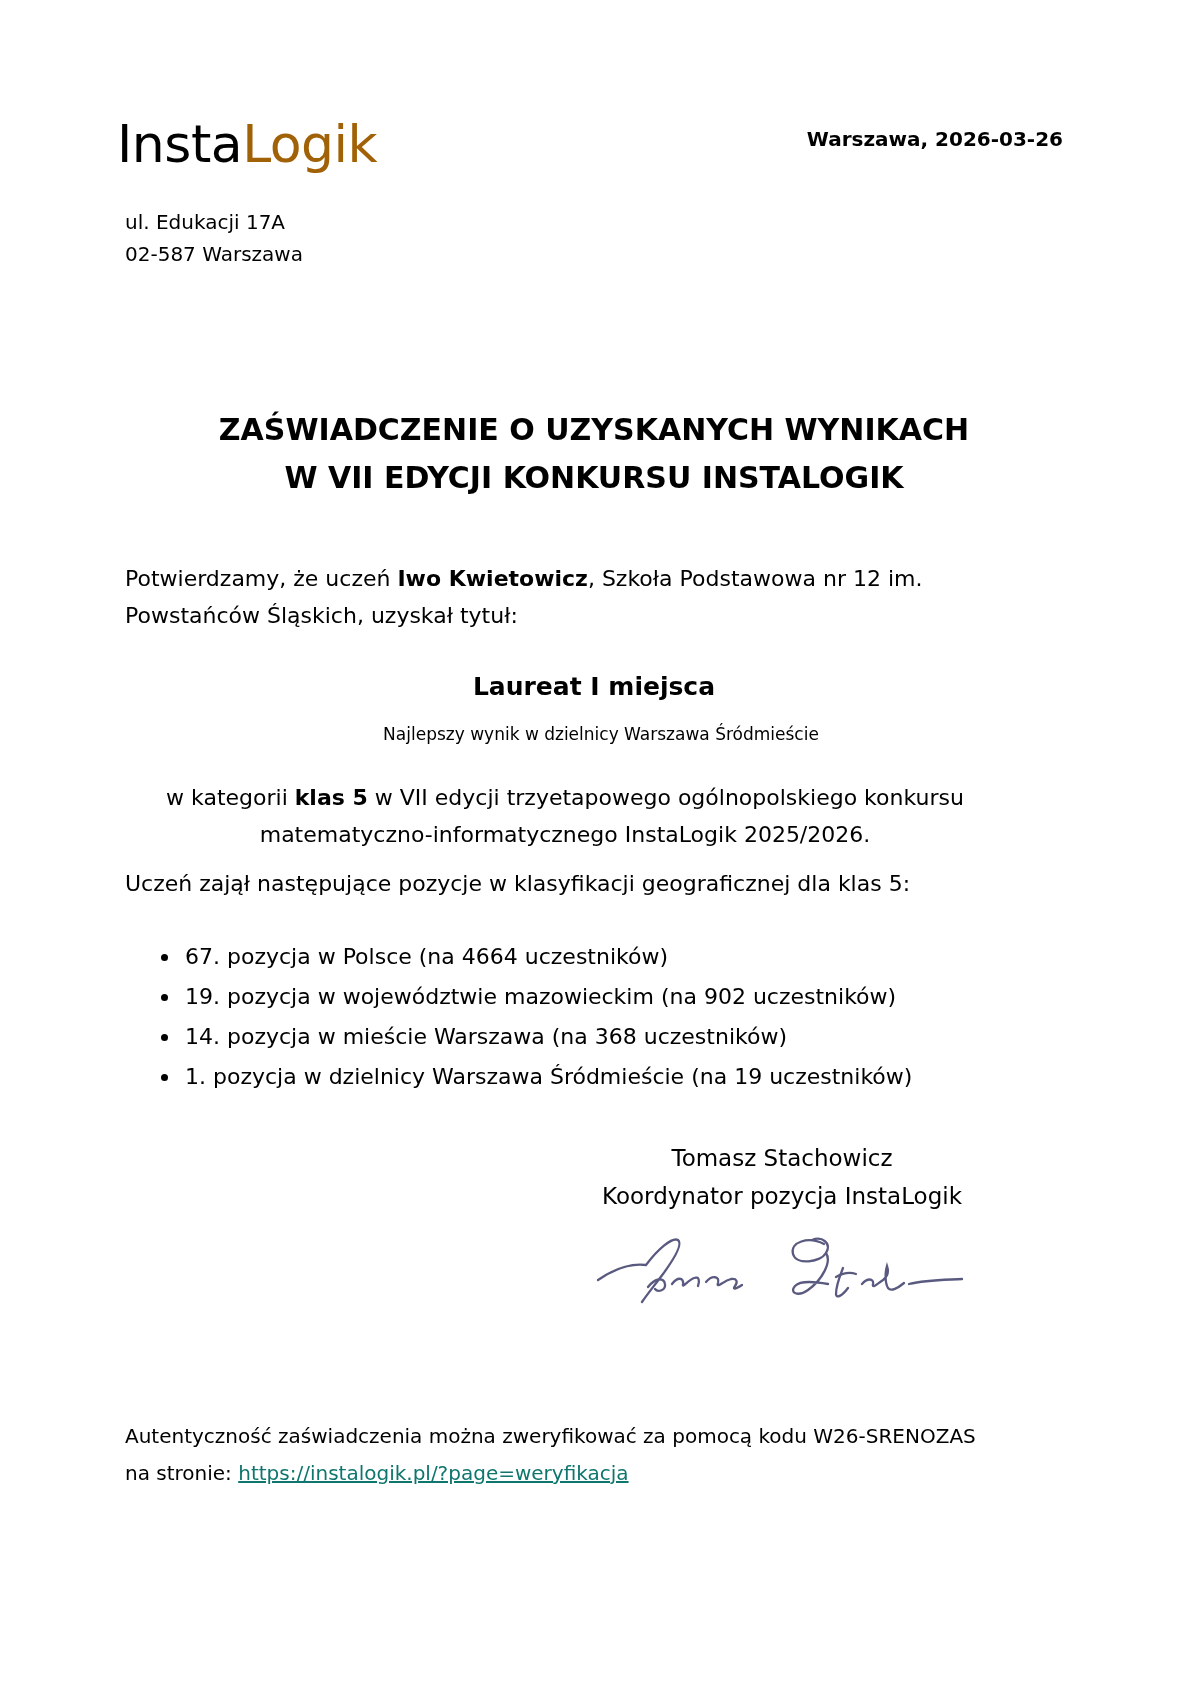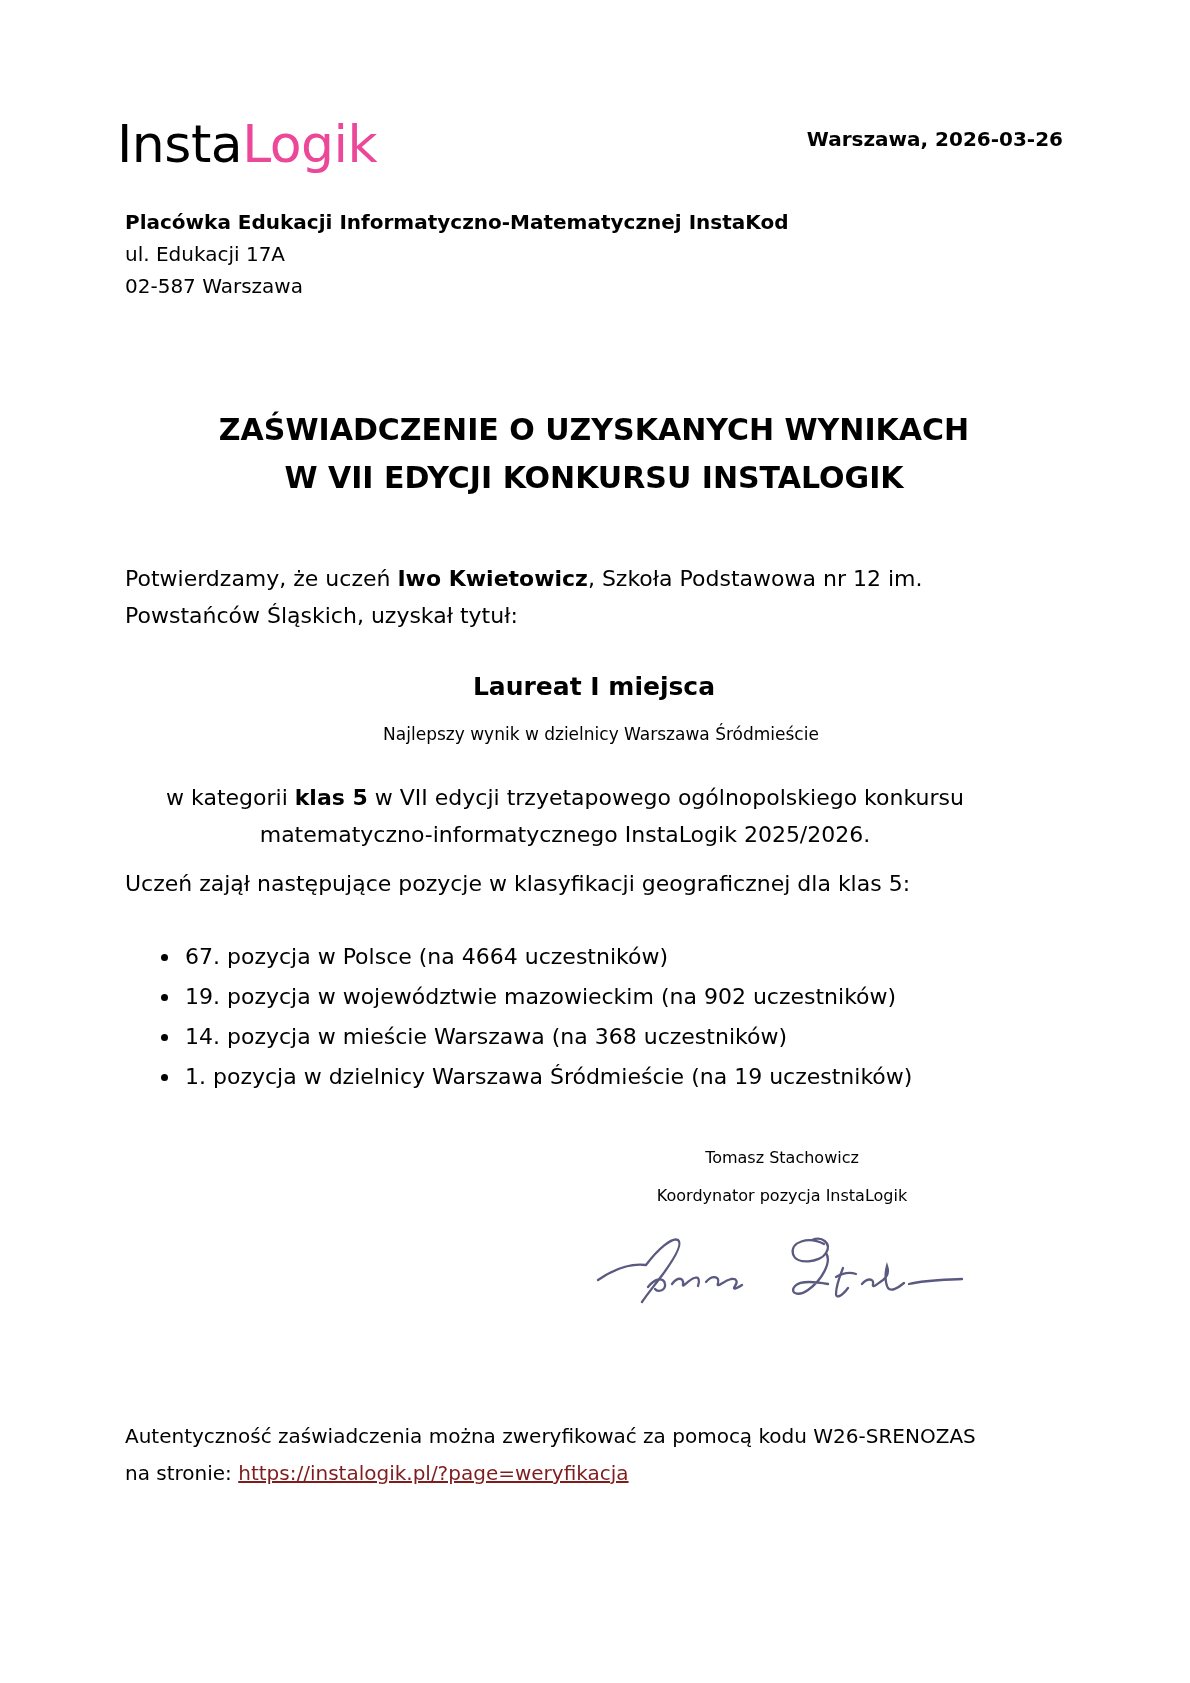--- a/index.html
+++ b/index.html
@@ -13,21 +13,21 @@
     overflow: hidden;
   }
   .logo {
     position: absolute;
     left: 117px;
     top: 114px;
     font-size: 52px;
     letter-spacing: -0.5px;
     white-space: nowrap;
   }
-  .logo .logo-part2 { color: #ec4899; }
+  .logo .logo-part2 { color: #a16207; }
   .date-line {
     position: absolute;
     left: 125px;
     top: 127px;
     width: 938px;
     text-align: right;
     font-weight: bold;
     font-size: 20px;
   }
   .org-block {
@@ -101,56 +101,55 @@
   ul.positions-list li {
     line-height: 40px;
     padding-left: 4px;
   }
   .sig-block {
     position: absolute;
     left: 450px;
     top: 1139px;
     width: 664px;
     text-align: center;
-    font-size: 16px;
+    font-size: 23px;
     line-height: 38px;
   }
   .sig-svg {
     position: absolute;
     left: 596px;
     top: 1232px;
     width: 368px;
     height: 84px;
   }
   .footer-par {
     position: absolute;
     left: 125px;
     top: 1418px;
     width: 880px;
     font-size: 20px;
     line-height: 37px;
   }
   .footer-par a {
-    color: #7f1d1d;
+    color: #0f766e;
   }
   b { font-weight: bold; }
 </style>
 </head>
 <body>
 
 <div class="page">
 
   <div class="logo">
     <span>Insta</span><span class="logo-part2">Logik</span>
   </div>
 
   <div class="date-line">Warszawa, 2026-03-26</div>
 
   <div class="org-block">
-    <div class="org-name">Placówka Edukacji Informatyczno-Matematycznej InstaKod</div>
     <div>ul. Edukacji 17A</div>
     <div>02-587 Warszawa</div>
   </div>
 
   <div class="doc-title">
     <div>ZAŚWIADCZENIE O UZYSKANYCH WYNIKACH</div>
     <div>W VII EDYCJI KONKURSU INSTALOGIK</div>
   </div>
 
   <div class="confirm-par">

